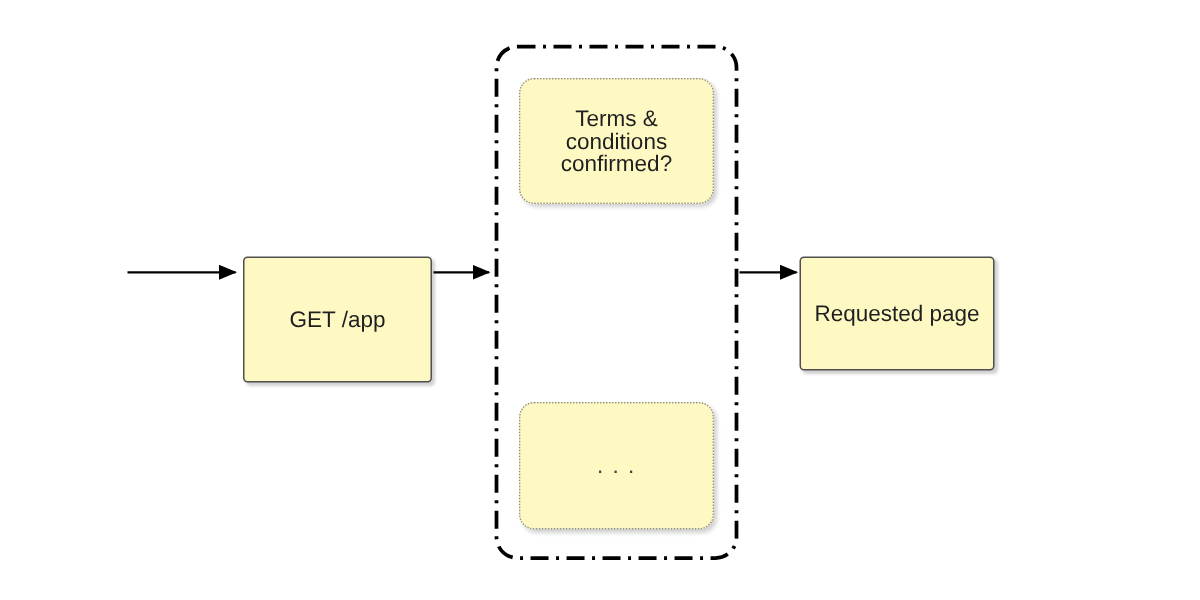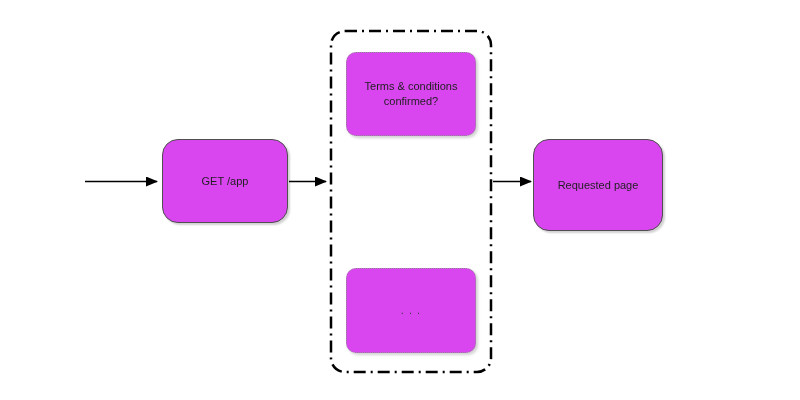--- a/index.html
+++ b/index.html
@@ -12,42 +12,43 @@
     overflow: hidden;
   }
   #connector-layer {
     position: absolute;
     left: 0; top: 0;
     width: 800px; height: 400px;
   }
   .node {
     position: absolute;
     box-sizing: border-box;
-    background: #d946ef;
+    background: #fef9c3;
     display: flex;
     align-items: center;
     justify-content: center;
     text-align: center;
-    font-size: 11px;
+    font-size: 15px;
     line-height: 15px;
     color: #1f1f1f;
   }
   .node-solid {
     border: 1.5px solid #4f4f4f;
-    border-radius: 16px;
+    border-radius: 3px;
     box-shadow: 2px 2px 2px rgba(0,0,0,0.18);
+    margin-top: 32px;
   }
   .node-check {
     border: 1.5px dotted #8f8f8f;
     border-radius: 10px;
     box-shadow: 2px 2px 3px rgba(0,0,0,0.18);
     padding: 0 10px;
   }
   #node-start     { left: 162px; top: 139px; width: 126px; height: 84px; }
-  #node-end       { left: 533px; top: 139px; width: 130px; height: 92px; }
+  #node-end       { left: 533px; top: 139px; width: 130px; height: 76px; }
   #check-node-0   { left: 346px; top:  52px; width: 130px; height: 84px; }
   #check-node-1   { left: 346px; top: 158px; width: 130px; height: 84px; }
   #check-node-2   { left: 346px; top: 268px; width: 130px; height: 85px; }
   #check-node-2 .node-label { letter-spacing: 1px; color: #3d3d3d; }
 </style>
 </head>
 <body>
 
 <div id="canvas">
 

